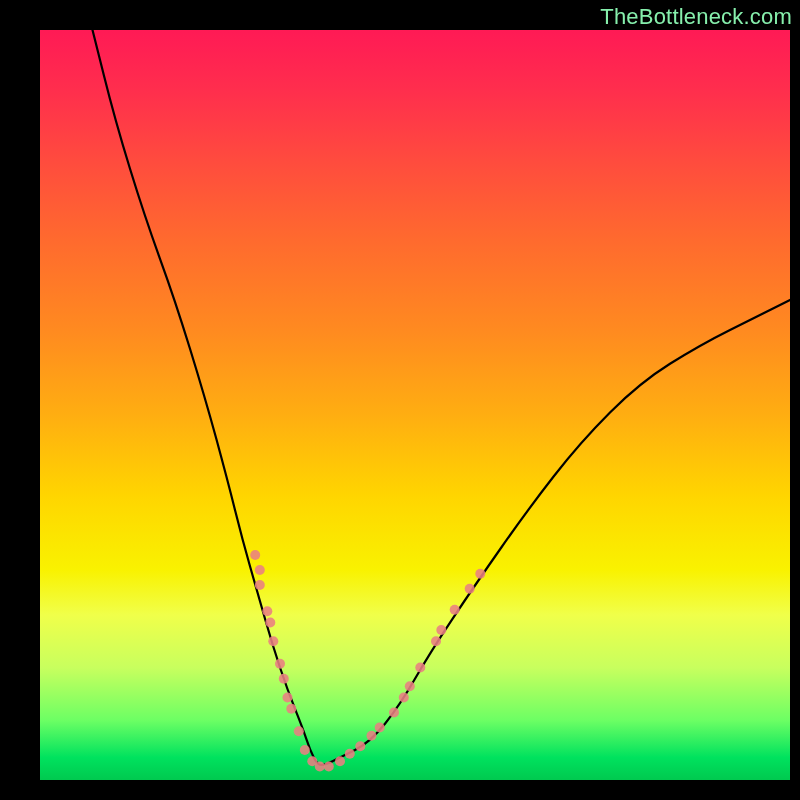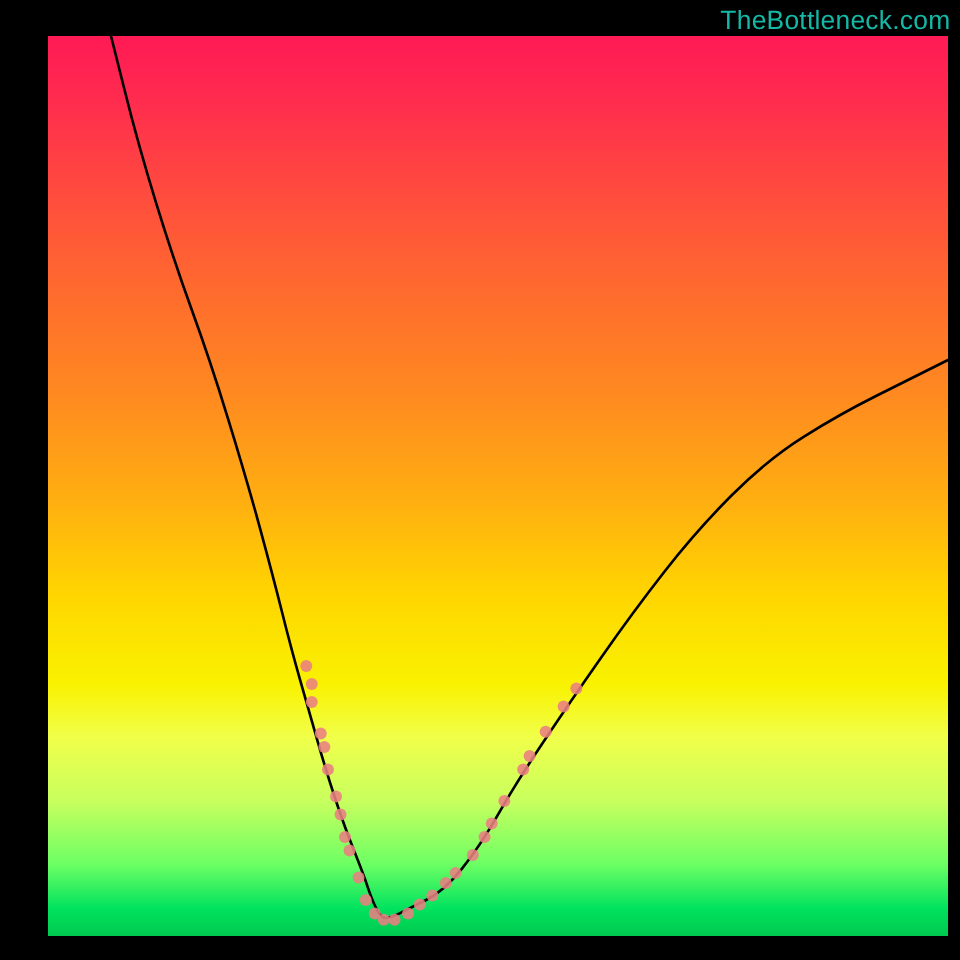--- a/index.html
+++ b/index.html
@@ -39,21 +39,21 @@
       #c8ff5e 85%,
       #6dff64 92%,
       #00e25e 97%,
       #00c94f 100%
     );
   }
   .watermark {
     position: absolute;
     top: 4px;
     right: 8px;
-    color: #14b8a6;
+    color: #86efac;
     font-size: 22px;
     font-weight: 500;
     letter-spacing: 0.2px;
     user-select: none;
   }
   svg.curve {
     position: absolute;
     left: 0;
     top: 0;
     width: 750px;

